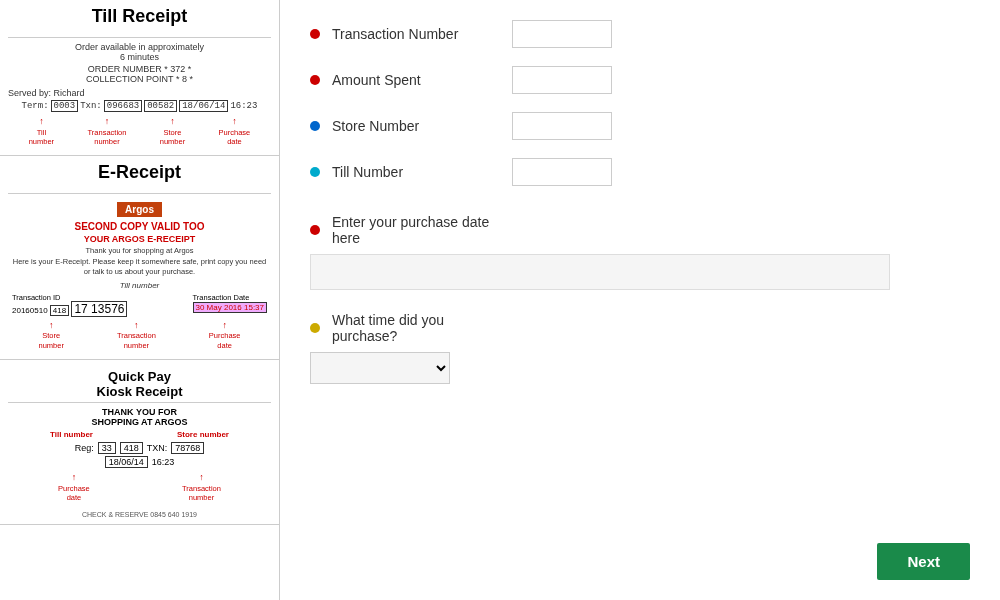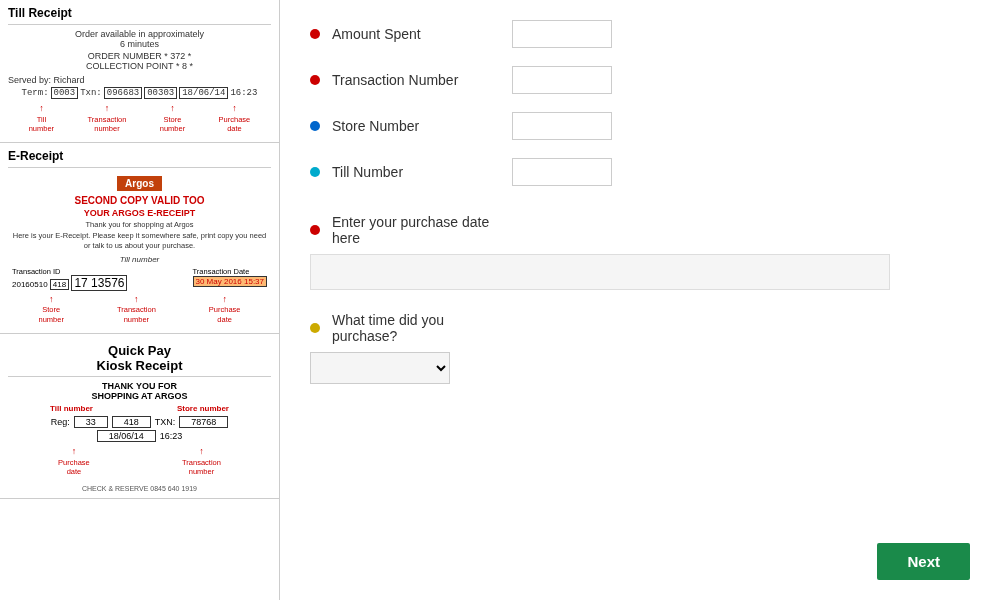--- a/index.html
+++ b/index.html
@@ -23,23 +23,24 @@
     }
 
     
     .receipt-section {
       border-bottom: 1px solid #ccc;
       padding: 6px 8px;
     }
 
     .receipt-title {
       font-weight: bold;
-      font-size: 12px;
+      font-size: 18px;
+      text-align: center;
       border-bottom: 1px solid #ccc;
-      padding-bottom: 4px;
+      padding-bottom: 10px;
       margin-bottom: 4px;
     }
 
     .receipt-body {
       font-size: 9px;
       text-align: center;
       color: #333;
     }
 
     .receipt-row {
@@ -100,21 +101,21 @@
 
     .e-receipt-highlight {
       border: 1px solid #333;
       padding: 0 2px;
       background: #fff;
     }
 
     .e-receipt-date-highlight {
       border: 1px solid #333;
       padding: 0 2px;
-      background: #fdba74;
+      background: #f0abfc;
       color: #cc0000;
     }
 
     
     .quickpay-title {
       font-weight: bold;
       font-size: 13px;
       text-align: center;
       padding: 3px 0;
       border-bottom: 1px solid #ccc;
@@ -141,21 +142,21 @@
     }
 
     .qp-label {
       font-size: 8px;
       color: #cc0000;
       font-weight: bold;
     }
 
     .qp-box {
       border: 1px solid #333;
-      padding: 0 11px;
+      padding: 0 3px;
       font-size: 9px;
     }
 
     .qp-footer {
       font-size: 7px;
       text-align: center;
       color: #555;
       margin-top: 6px;
     }
 
@@ -289,21 +290,21 @@
     <div class="receipt-body">
       <div>Order available in approximately<br>6 minutes</div>
       <div style="margin-top:2px;">ORDER NUMBER * 372 *</div>
       <div>COLLECTION POINT * 8 *</div>
       <div style="text-align:left; margin-top:4px;">Served by: Richard</div>
       <div class="receipt-row">
         <span>Term:</span>
         <span class="receipt-highlight">0003</span>
         <span> Txn:</span>
         <span class="receipt-highlight">096683</span>
-        <span class="receipt-highlight">00303</span>
+        <span class="receipt-highlight">00582</span>
         <span class="receipt-highlight">18/06/14</span>
         <span> 16:23</span>
       </div>
       <div class="label-arrows">
         <div class="label-arrow-item">
           <div class="red-arrow">↑</div>
           <div>Till<br>number</div>
         </div>
         <div class="label-arrow-item">
           <div class="red-arrow">↑</div>
@@ -396,27 +397,27 @@
       <div class="qp-footer">CHECK &amp; RESERVE  0845 640 1919</div>
     </div>
   </div>
 
 </div>
 
 <div class="right-panel">
 
   <div class="form-row">
     <div class="form-bullet" style="background:#cc0000;"></div>
-    <div class="form-label">Amount Spent</div>
+    <div class="form-label">Transaction Number</div>
     <input type="text" class="form-input" style="">
   </div>
 
   <div class="form-row">
     <div class="form-bullet" style="background:#cc0000;"></div>
-    <div class="form-label">Transaction Number</div>
+    <div class="form-label">Amount Spent</div>
     <input type="text" class="form-input" style="">
   </div>
 
   <div class="form-row">
     <div class="form-bullet" style="background:#0066cc;"></div>
     <div class="form-label">Store Number</div>
     <input type="text" class="form-input" style="">
   </div>
 
   <div class="form-row">

